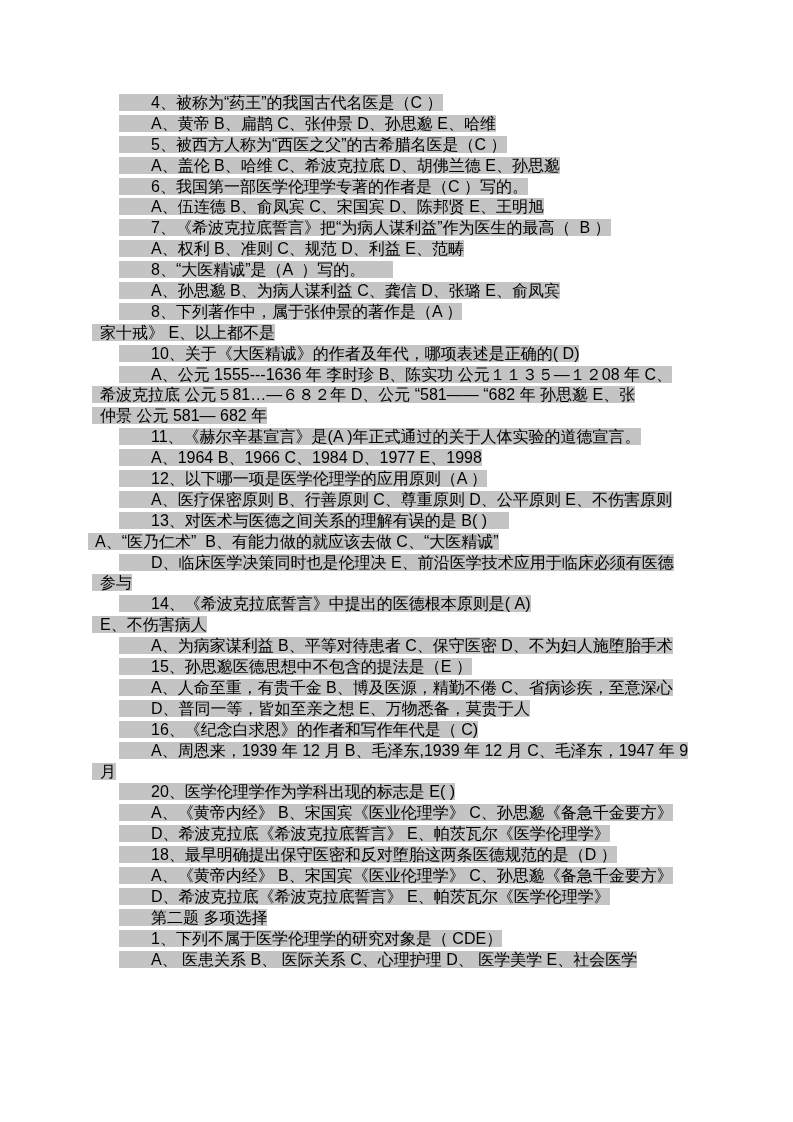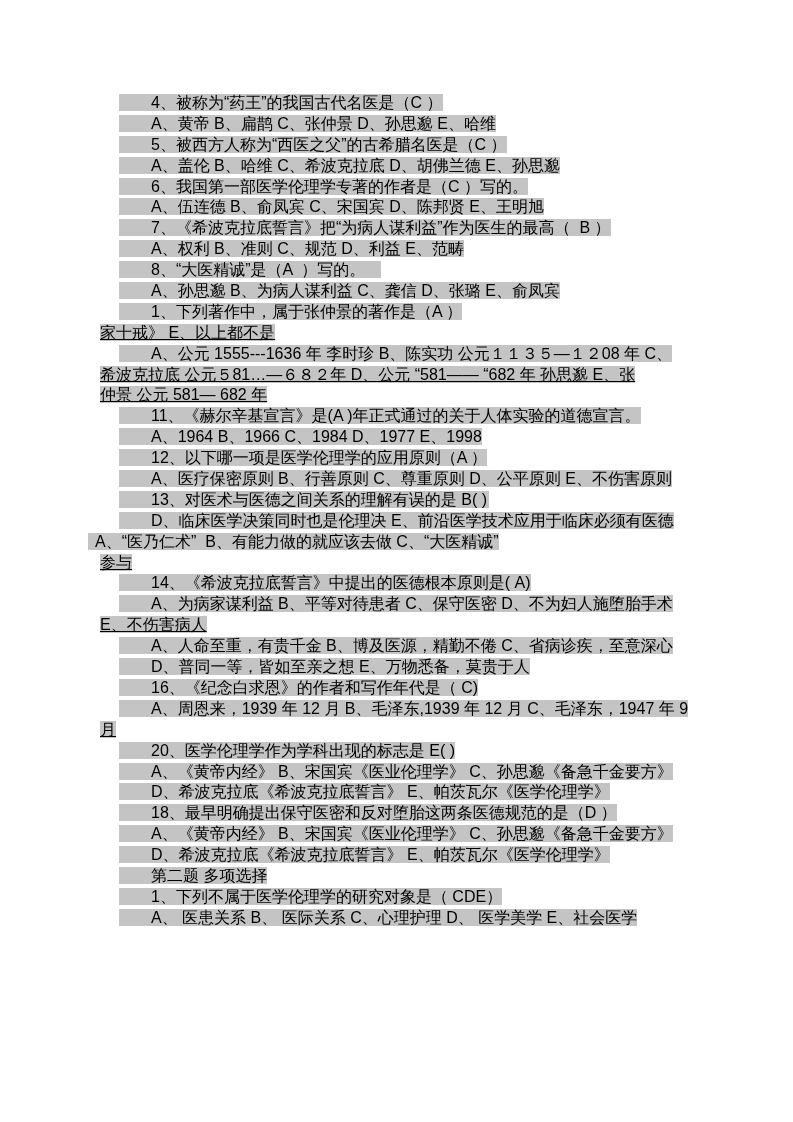--- a/index.html
+++ b/index.html
@@ -30,55 +30,57 @@
     height:20.9px;
     line-height:20.9px;
     white-space:pre;
   }
   .hl{
     background:var(--hl);
   }
   
   .ind-q .hl{margin-left:31px;padding-left:32px;}
   
-  .ind-none .hl{margin-left:12px;padding-left:0;text-decoration:underline;}
+  .ind-none .hl{margin-left:4px;padding-left:8px;}
   
   .ind-half .hl{margin-left:0;padding-left:7px;}
 </style>
 </head>
 <body>
 
 <div class="page">
   <div class="text-block" id="lines">
       <div class="line ind-q"><span class="hl">4、被称为“药王”的我国古代名医是（C ）</span></div>
       <div class="line ind-q"><span class="hl">A、黄帝 B、扁鹊 C、张仲景 D、孙思邈 E、哈维</span></div>
       <div class="line ind-q"><span class="hl">5、被西方人称为“西医之父”的古希腊名医是（C ）</span></div>
       <div class="line ind-q"><span class="hl">A、盖伦 B、哈维 C、希波克拉底 D、胡佛兰德 E、孙思邈</span></div>
       <div class="line ind-q"><span class="hl">6、我国第一部医学伦理学专著的作者是（C ）写的。</span></div>
       <div class="line ind-q"><span class="hl">A、伍连德 B、俞凤宾 C、宋国宾 D、陈邦贤 E、王明旭</span></div>
       <div class="line ind-q"><span class="hl">7、《希波克拉底誓言》把“为病人谋利益”作为医生的最高（  B ）</span></div>
       <div class="line ind-q"><span class="hl">A、权利 B、准则 C、规范 D、利益 E、范畴</span></div>
-      <div class="line ind-q"><span class="hl" style="padding-right: 16px;">8、“大医精诚”是（A  ）写的。</span></div>
+      <div class="line ind-q"><span class="hl" style="padding-right: 28px;">8、“大医精诚”是（A  ）写的。</span></div>
       <div class="line ind-q"><span class="hl">A、孙思邈 B、为病人谋利益 C、龚信 D、张璐 E、俞凤宾</span></div>
-      <div class="line ind-q"><span class="hl">1、下列著作中，属于张仲景的著作是（A ）</span></div>
+      <div class="line ind-q"><span class="hl">8、下列著作中，属于张仲景的著作是（A ）</span></div>
       <div class="line ind-none"><span class="hl">家十戒》 E、以上都不是</span></div>
+      <div class="line ind-q"><span class="hl">10、关于《大医精诚》的作者及年代，哪项表述是正确的( D)</span></div>
       <div class="line ind-q"><span class="hl">A、公元 1555---1636 年 李时珍 B、陈实功 公元１１３５—１２08 年 C、</span></div>
       <div class="line ind-none"><span class="hl">希波克拉底 公元５81…—６８２年 D、公元 “581—— “682 年 孙思邈 E、张</span></div>
       <div class="line ind-none"><span class="hl">仲景 公元 581— 682 年</span></div>
       <div class="line ind-q"><span class="hl">11、《赫尔辛基宣言》是(A )年正式通过的关于人体实验的道德宣言。</span></div>
       <div class="line ind-q"><span class="hl">A、1964 B、1966 C、1984 D、1977 E、1998</span></div>
       <div class="line ind-q"><span class="hl">12、以下哪一项是医学伦理学的应用原则（A ）</span></div>
       <div class="line ind-q"><span class="hl">A、医疗保密原则 B、行善原则 C、尊重原则 D、公平原则 E、不伤害原则</span></div>
-      <div class="line ind-q"><span class="hl" style="padding-right: 2px;">13、对医术与医德之间关系的理解有误的是 B( )</span></div>
+      <div class="line ind-q"><span class="hl" style="padding-right: 22px;">13、对医术与医德之间关系的理解有误的是 B( )</span></div>
+      <div class="line ind-half"><span class="hl">A、“医乃仁术”  B、有能力做的就应该去做 C、“大医精诚”</span></div>
       <div class="line ind-q"><span class="hl">D、临床医学决策同时也是伦理决 E、前沿医学技术应用于临床必须有医德</span></div>
-      <div class="line ind-half"><span class="hl">A、“医乃仁术”  B、有能力做的就应该去做 C、“大医精诚”</span></div>
       <div class="line ind-none"><span class="hl">参与</span></div>
       <div class="line ind-q"><span class="hl">14、《希波克拉底誓言》中提出的医德根本原则是( A)</span></div>
+      <div class="line ind-none"><span class="hl">E、不伤害病人</span></div>
       <div class="line ind-q"><span class="hl">A、为病家谋利益 B、平等对待患者 C、保守医密 D、不为妇人施堕胎手术</span></div>
-      <div class="line ind-none"><span class="hl">E、不伤害病人</span></div>
+      <div class="line ind-q"><span class="hl">15、孙思邈医德思想中不包含的提法是（E ）</span></div>
       <div class="line ind-q"><span class="hl">A、人命至重，有贵千金 B、博及医源，精勤不倦 C、省病诊疾，至意深心</span></div>
       <div class="line ind-q"><span class="hl">D、普同一等，皆如至亲之想 E、万物悉备，莫贵于人</span></div>
       <div class="line ind-q"><span class="hl">16、《纪念白求恩》的作者和写作年代是（ C)</span></div>
       <div class="line ind-q"><span class="hl">A、周恩来，1939 年 12 月 B、毛泽东,1939 年 12 月 C、毛泽东，1947 年 9</span></div>
       <div class="line ind-none"><span class="hl">月</span></div>
       <div class="line ind-q"><span class="hl">20、医学伦理学作为学科出现的标志是 E( )</span></div>
       <div class="line ind-q"><span class="hl">A、《黄帝内经》 B、宋国宾《医业伦理学》 C、孙思邈《备急千金要方》</span></div>
       <div class="line ind-q"><span class="hl">D、希波克拉底《希波克拉底誓言》 E、帕茨瓦尔《医学伦理学》</span></div>
       <div class="line ind-q"><span class="hl">18、最早明确提出保守医密和反对堕胎这两条医德规范的是（D ）</span></div>
       <div class="line ind-q"><span class="hl">A、《黄帝内经》 B、宋国宾《医业伦理学》 C、孙思邈《备急千金要方》</span></div>

